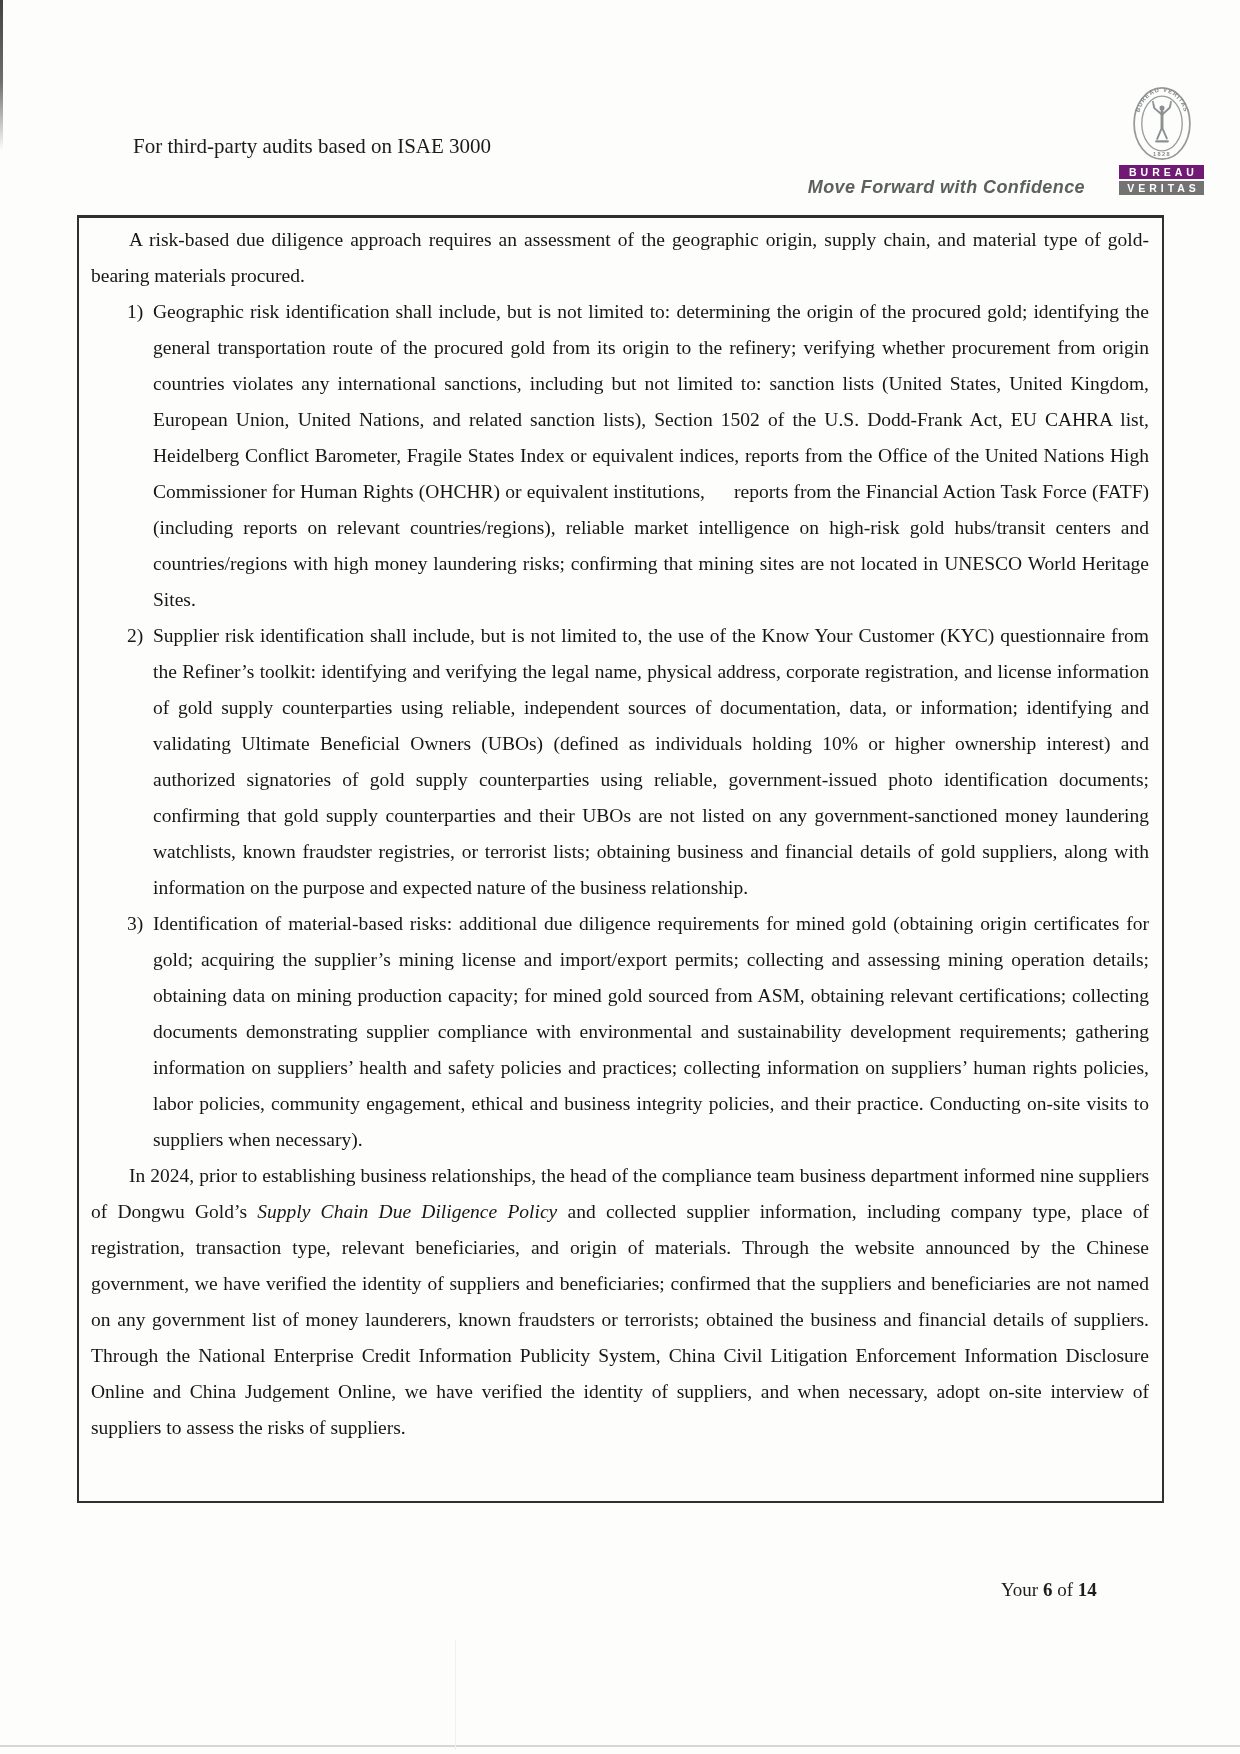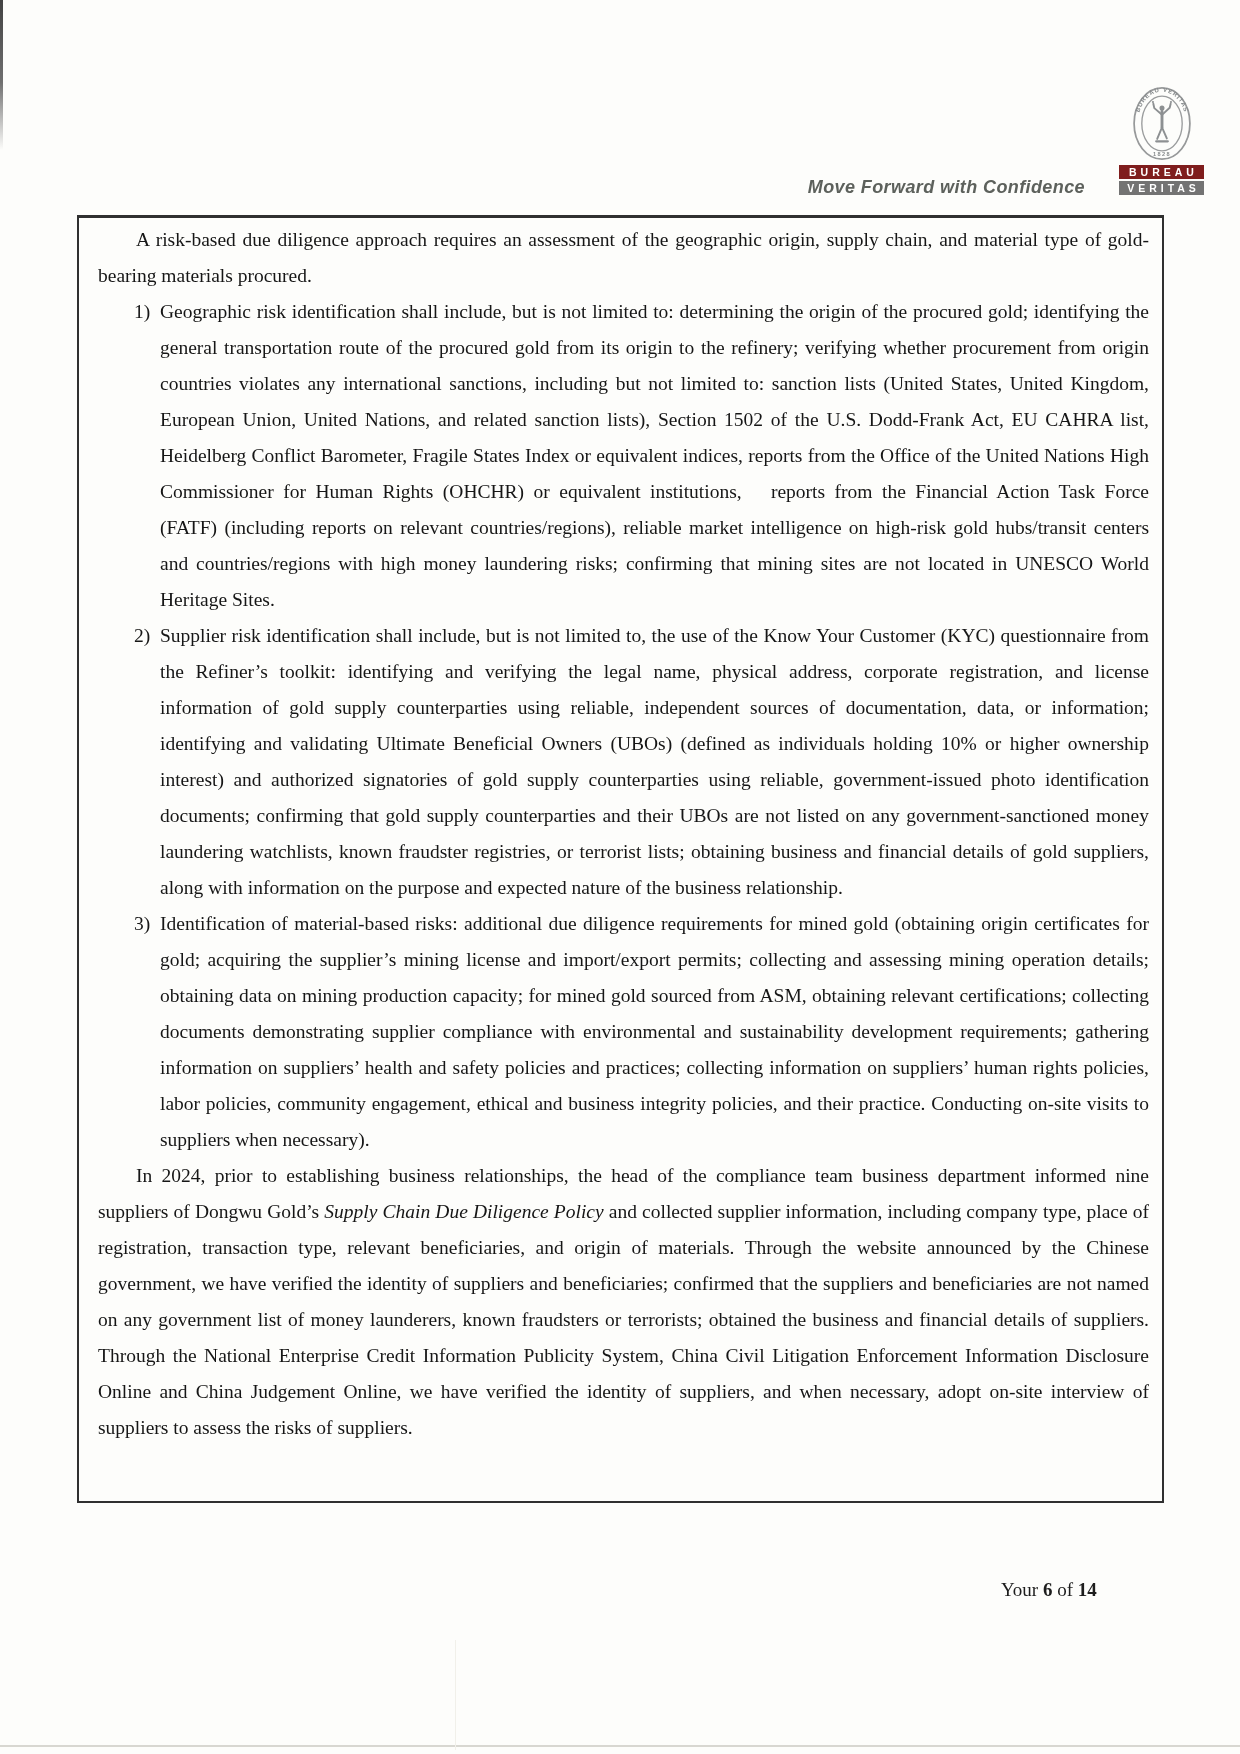--- a/index.html
+++ b/index.html
@@ -31,21 +31,21 @@
   .emblem { display:block; margin:0 auto 3px auto; }
   .bar { height:14px; line-height:14px; text-align:center; color:#ffffff;
     font-family:"Liberation Sans","DejaVu Sans",sans-serif; font-weight:bold;
     font-size:10.5px; letter-spacing:4px; padding-left:4px; box-sizing:border-box; }
   .bar-bureau { margin-bottom:2px; }
 
   
   .content-box {
     position:absolute; left:77px; top:215px; width:1087px; box-sizing:border-box;
     min-height:1288px; border:2px solid #303030; border-top-width:3px;
-    padding:4px 13px 8px 19px;
+    padding:4px 13px 8px 12px;
     font-size:19.5px; line-height:36px; text-align:justify; color:#161616;
   }
   .content-box .para { text-indent:38px; margin:0; }
   .content-box .list-item { position:relative; padding-left:62px; margin:0; }
   .content-box .list-num { position:absolute; left:36px; top:0; }
   .content-box em { }
 
   
   .page-footer { position:absolute; left:1001px; top:1579px; font-size:19px; color:#1d1d1d; }
   .page-footer b { font-weight:bold; }
@@ -54,20 +54,21 @@
 <body>
 
 <div class="page">
 
   <div class="edge-left"></div>
   <div class="edge-bottom"></div>
   <div class="crease"></div>
 
   <header>
     <div class="title-block">
+      <div class="t3">For third-party audits based on ISAE 3000</div>
     </div>
 
     <div class="tagline">Move Forward with Confidence</div>
 
     <div class="logo">
       <svg class="emblem" width="62" height="77" viewBox="0 0 64 80" aria-hidden="true">
         <ellipse cx="32" cy="40" rx="29" ry="37" fill="none" stroke="#97999a" stroke-width="1.8"></ellipse>
         <ellipse cx="32" cy="40" rx="21" ry="28.5" fill="none" stroke="#9a9c9d" stroke-width="1.4"></ellipse>
         <path id="bv-arc" d="M 8.5 51.2 A 25 33 0 1 1 55.5 51.2" fill="none"></path>
         <text font-family="Liberation Sans, DejaVu Sans, sans-serif" font-size="6.2" font-weight="600" fill="#85898b" letter-spacing="1" text-anchor="middle">
@@ -79,21 +80,21 @@
           <path d="M32 27 L32 44" stroke-width="3"></path>
           <path d="M32 31 L24 24 L23 19.5"></path>
           <path d="M32 31 L40 23.5 L41 19.5"></path>
           <circle cx="22.6" cy="17.6" r="1.1" fill="#8d9092" stroke="none"></circle>
           <circle cx="41.3" cy="17.6" r="1.1" fill="#8d9092" stroke="none"></circle>
           <path d="M32 44 L27 56"></path>
           <path d="M32 44 L37 55.5"></path>
           <path d="M26 58.5 L38 58.5" stroke-width="2.4"></path>
         </g>
       </svg>
-      <div class="bar bar-bureau" style="background:#7f1d1d">BUREAU</div>
+      <div class="bar bar-bureau" style="background:#701a75">BUREAU</div>
       <div class="bar bar-veritas" style="background:#737373">VERITAS</div>
     </div>
   </header>
 
   <main class="content-box" id="content-box">
       <div class="para"><span>A risk-based due diligence approach requires an assessment of the geographic origin, supply chain, and material type of gold-bearing materials procured.</span></div>
       <div class="list-item"><span class="list-num">1)</span><span>Geographic risk identification shall include, but is not limited to: determining the origin of the procured gold; identifying the general transportation route of the procured gold from its origin to the refinery; verifying whether procurement from origin countries violates any international sanctions, including but not limited to: sanction lists (United States, United Kingdom, European Union, United Nations, and related sanction lists), Section 1502 of the U.S. Dodd-Frank Act, EU CAHRA list, Heidelberg Conflict Barometer, Fragile States Index or equivalent indices, reports from the Office of the United Nations High Commissioner for Human Rights (OHCHR) or equivalent institutions,  reports from the Financial Action Task Force (FATF) (including reports on relevant countries/regions), reliable market intelligence on high-risk gold hubs/transit centers and countries/regions with high money laundering risks; confirming that mining sites are not located in UNESCO World Heritage Sites.</span></div>
       <div class="list-item"><span class="list-num">2)</span><span>Supplier risk identification shall include, but is not limited to, the use of the Know Your Customer (KYC) questionnaire from the Refiner’s toolkit: identifying and verifying the legal name, physical address, corporate registration, and license information of gold supply counterparties using reliable, independent sources of documentation, data, or information; identifying and validating Ultimate Beneficial Owners (UBOs) (defined as individuals holding 10% or higher ownership interest) and authorized signatories of gold supply counterparties using reliable, government-issued photo identification documents; confirming that gold supply counterparties and their UBOs are not listed on any government-sanctioned money laundering watchlists, known fraudster registries, or terrorist lists; obtaining business and financial details of gold suppliers, along with information on the purpose and expected nature of the business relationship.</span></div>
       <div class="list-item"><span class="list-num">3)</span><span>Identification of material-based risks: additional due diligence requirements for mined gold (obtaining origin certificates for gold; acquiring the supplier’s mining license and import/export permits; collecting and assessing mining operation details; obtaining data on mining production capacity; for mined gold sourced from ASM, obtaining relevant certifications; collecting documents demonstrating supplier compliance with environmental and sustainability development requirements; gathering information on suppliers’ health and safety policies and practices; collecting information on suppliers’ human rights policies, labor policies, community engagement, ethical and business integrity policies, and their practice. Conducting on-site visits to suppliers when necessary).</span></div>
       <div class="para"><span>In 2024, prior to establishing business relationships, the head of the compliance team business department informed nine suppliers of Dongwu Gold’s </span><em>Supply Chain Due Diligence Policy</em><span> and collected supplier information, including company type, place of registration, transaction type, relevant beneficiaries, and origin of materials. Through the website announced by the Chinese government, we have verified the identity of suppliers and beneficiaries; confirmed that the suppliers and beneficiaries are not named on any government list of money launderers, known fraudsters or terrorists; obtained the business and financial details of suppliers. Through the National Enterprise Credit Information Publicity System, China Civil Litigation Enforcement Information Disclosure Online and China Judgement Online, we have verified the identity of suppliers, and when necessary, adopt on-site interview of suppliers to assess the risks of suppliers.</span></div>

